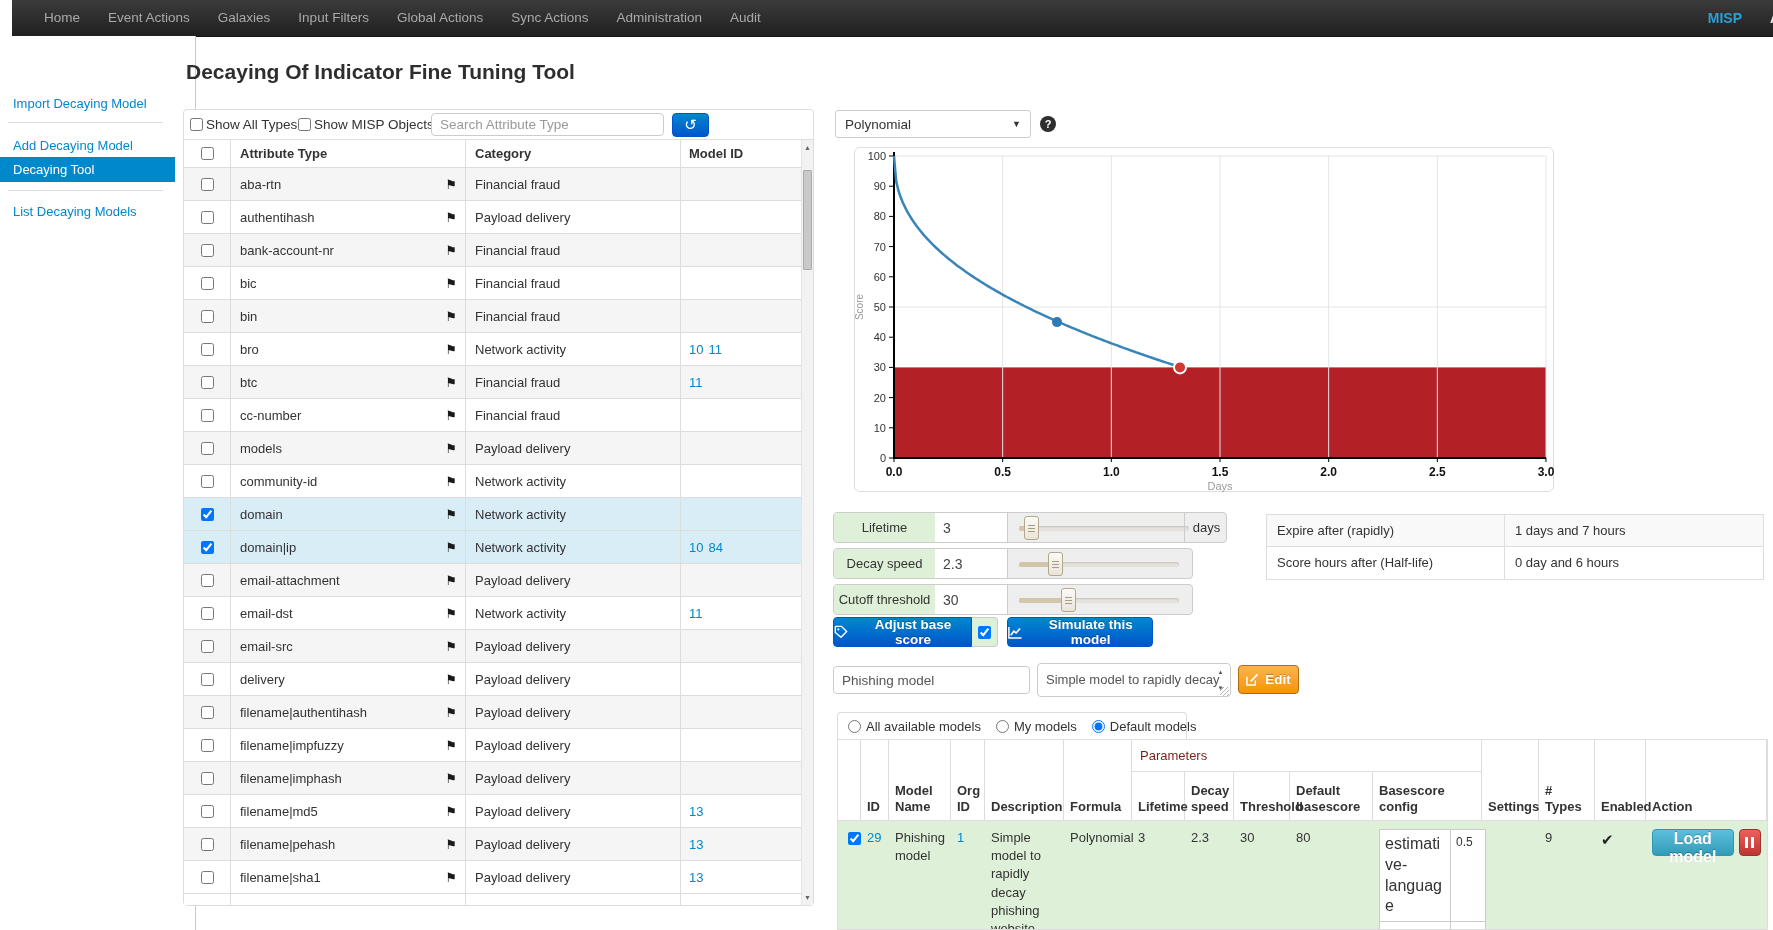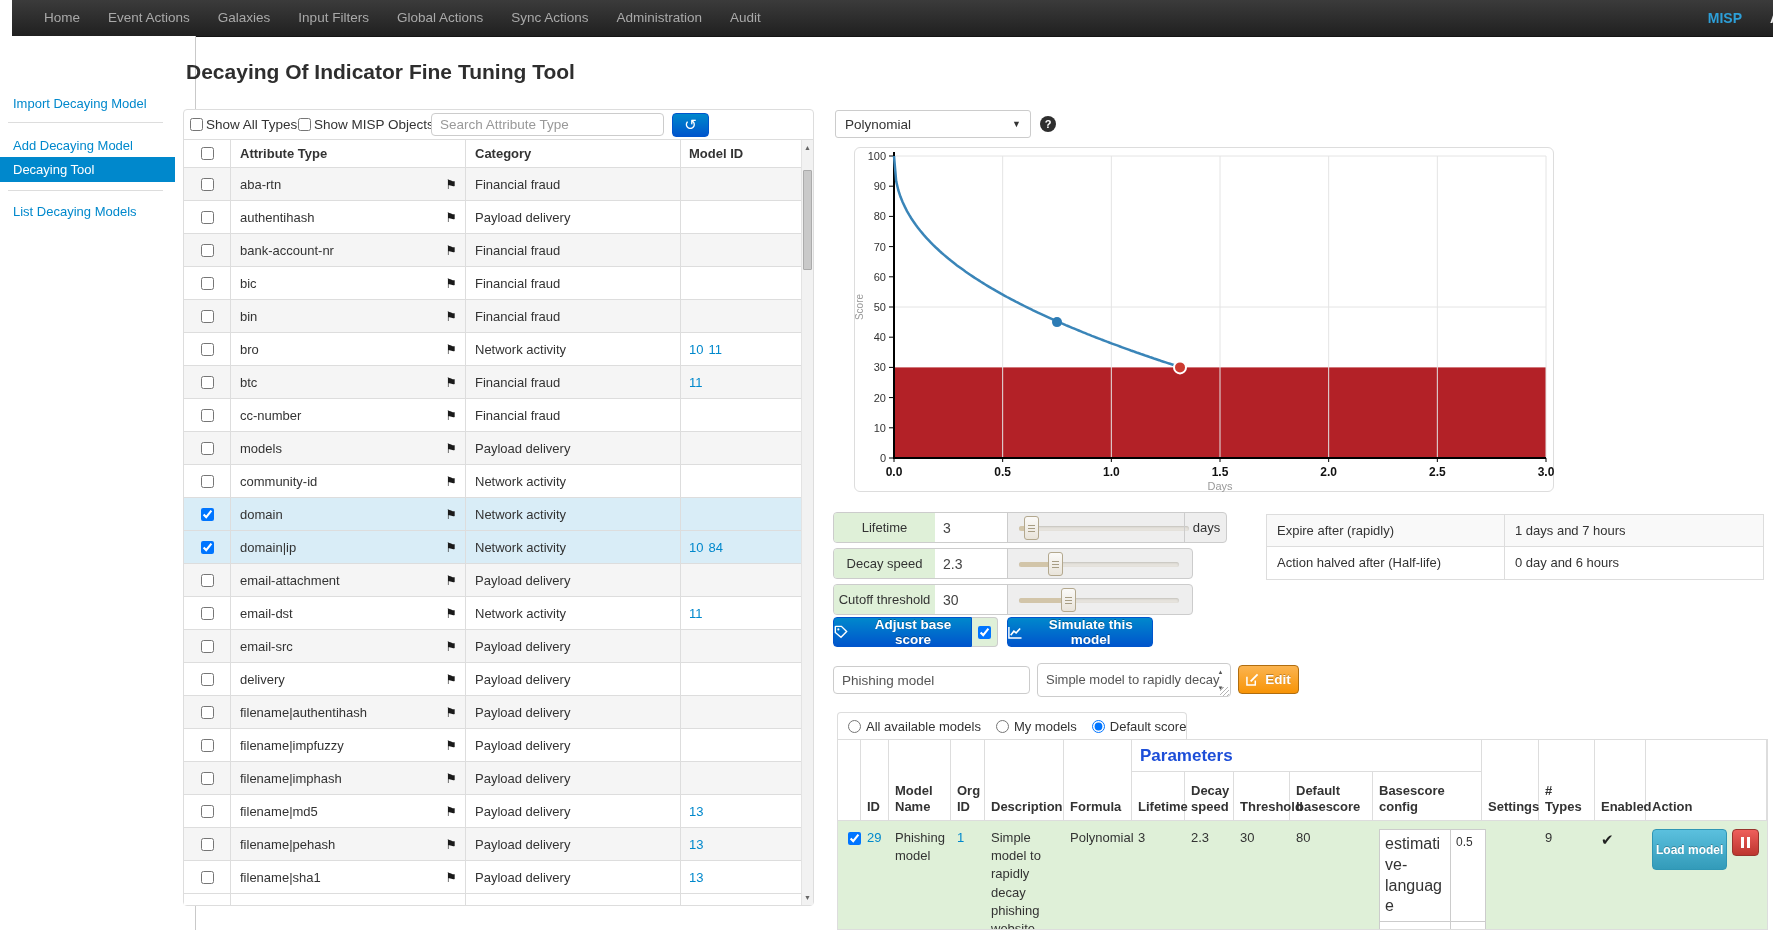--- a/index.html
+++ b/index.html
@@ -110,33 +110,33 @@
   .filters{position:absolute;left:837px;top:712px;width:350px;height:28px;border:1px solid #ddd;border-bottom:none;
            border-radius:4px 4px 0 0;background:#fff;display:flex;align-items:center;padding-left:10px;box-sizing:border-box}
   .filter-item{display:flex;align-items:center;gap:5px;margin-right:15px;font-size:13px;color:#333;cursor:pointer;white-space:nowrap}
   .filter-item input{margin:0}
 
   .models-table{position:absolute;left:837px;top:739px;width:931px;height:191px;border:1px solid #ddd;box-sizing:border-box;
                 background:#fff;overflow:hidden}
   .mt-th{position:absolute;box-sizing:border-box;border-right:1px solid #ddd;font-weight:bold;font-size:13px;color:#333;
          display:flex;align-items:flex-end;padding:5px 6px;line-height:1.25}
   .mt-group{position:absolute;left:294px;top:0;width:350px;height:32px;border-right:1px solid #ddd;border-bottom:1px solid #ddd;
-            box-sizing:border-box;font-weight:bold;font-size:17px;color:#1d4ed8;display:flex;align-items:center;padding:0 8px}
+            box-sizing:border-box;font-weight:normal;font-size:13px;color:#7f1d1d;display:flex;align-items:center;padding:0 8px}
   .mt-row{position:absolute;left:0;top:80px;width:929px;height:111px;background:#dff0d8;border-top:1px solid #ddd;box-sizing:border-box}
   .mt-td{position:absolute;top:8px;font-size:13px;color:#333;line-height:1.4}
   .blue{color:#0088cc;text-decoration:none;cursor:pointer}
   .bs-table{background:#fff;border:1px solid #ccc;display:inline-block}
   .bs-tr{display:flex;border-bottom:1px solid #ccc}
   .bs-tr:last-child{border-bottom:none}
   .bs-name{width:60px;padding:4px 5px;border-right:1px solid #ccc;font-size:16px;line-height:1.3;overflow-wrap:break-word}
   .bs-val{width:24px;padding:4px 5px;font-size:12px}
   .enabled-check{font-size:15px;color: #222}
   .mt-actions{display:flex;gap:5px;align-items:flex-start}
-  .btn-load{height:41px;padding:0 3px;background:linear-gradient(#5bc0de,#339bb9);border:1px solid #2f96b4;border-radius:4px;
-            color:#fff;font-weight:bold;font-size:12px;cursor:pointer;text-shadow:0 -1px 0 rgba(0,0,0,.25);font-family:inherit}
+  .btn-load{height:27px;padding:0 3px;background:linear-gradient(#5bc0de,#339bb9);border:1px solid #2f96b4;border-radius:4px;
+            color:#fff;font-weight:bold;font-size:16px;cursor:pointer;text-shadow:0 -1px 0 rgba(0,0,0,.25);font-family:inherit}
   .btn-pause{height:27px;width:27px;background:linear-gradient(#ee5f5b,#bd362f);border:1px solid #99342d;border-radius:4px;
              display:flex;align-items:center;justify-content:center;cursor:pointer;padding:0}
   .pause-icon{display:flex;gap:3px}
   .pbar{width:3px;height:11px;background:#fff;display:inline-block}
 </style>
 </head>
 <body>
 
 <div class="navbar">
   <div class="nav-menu">
@@ -576,21 +576,21 @@
   </svg>
   <span>Simulate this model</span>
 </button>
 
 <div class="expire">
     <div class="exp-row odd">
       <div class="exp-k">Expire after (rapidly)</div>
       <div class="exp-v">1 days and 7 hours</div>
     </div>
     <div class="exp-row">
-      <div class="exp-k">Action halved after (Half-life)</div>
+      <div class="exp-k">Score hours after (Half-life)</div>
       <div class="exp-v">0 day and 6 hours</div>
     </div>
   </div>
 
 <input class="txt" style="left: 833px; top: 666px; width: 197px;" value="Phishing model">
 <textarea class="ta" style="">Simple model to rapidly decay</textarea>
 <div class="ta-spin">
   <span>▲</span>
   <span>▼</span>
 </div>
@@ -607,21 +607,21 @@
     <div class="filter-item">
       <input type="radio" name="mfilter" style="">
       <span>All available models</span>
     </div>
     <div class="filter-item">
       <input type="radio" name="mfilter" style="">
       <span>My models</span>
     </div>
     <div class="filter-item">
       <input type="radio" name="mfilter" checked="" style="">
-      <span>Default score</span>
+      <span>Default models</span>
     </div>
   </div>
 
 <div class="models-table">
     <div class="mt-th" style="left: 0px; width: 23px; top: 0px; height: 80px;"></div>
     <div class="mt-th" style="left: 23px; width: 28px; top: 0px; height: 80px;">ID</div>
     <div class="mt-th" style="left: 51px; width: 62px; top: 0px; height: 80px;">Model Name</div>
     <div class="mt-th" style="left: 113px; width: 34px; top: 0px; height: 80px;">Org ID</div>
     <div class="mt-th" style="left: 147px; width: 79px; top: 0px; height: 80px;">Description</div>
     <div class="mt-th" style="left: 226px; width: 68px; top: 0px; height: 80px;">Formula</div>

